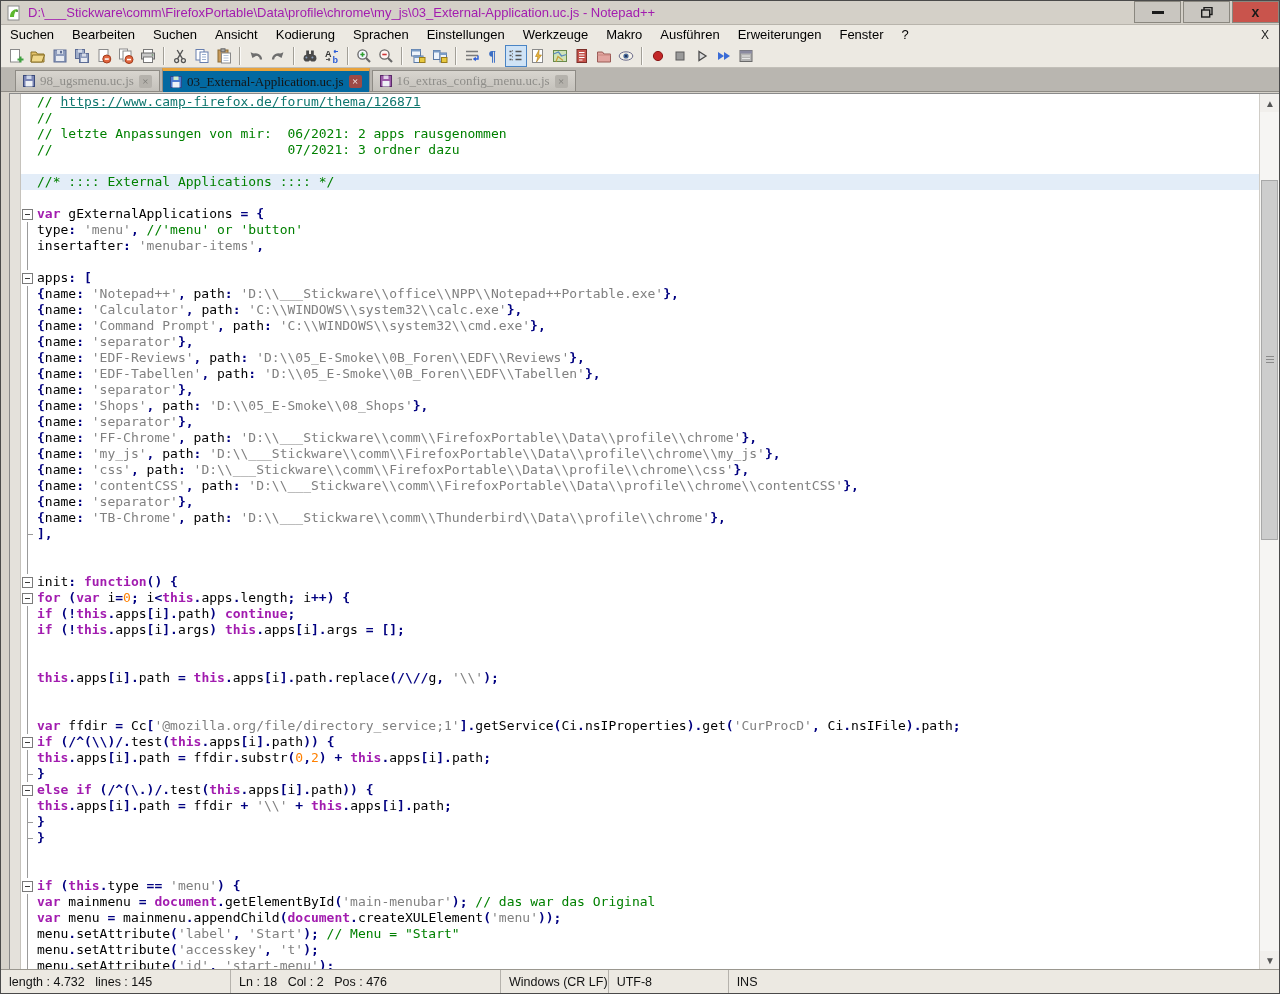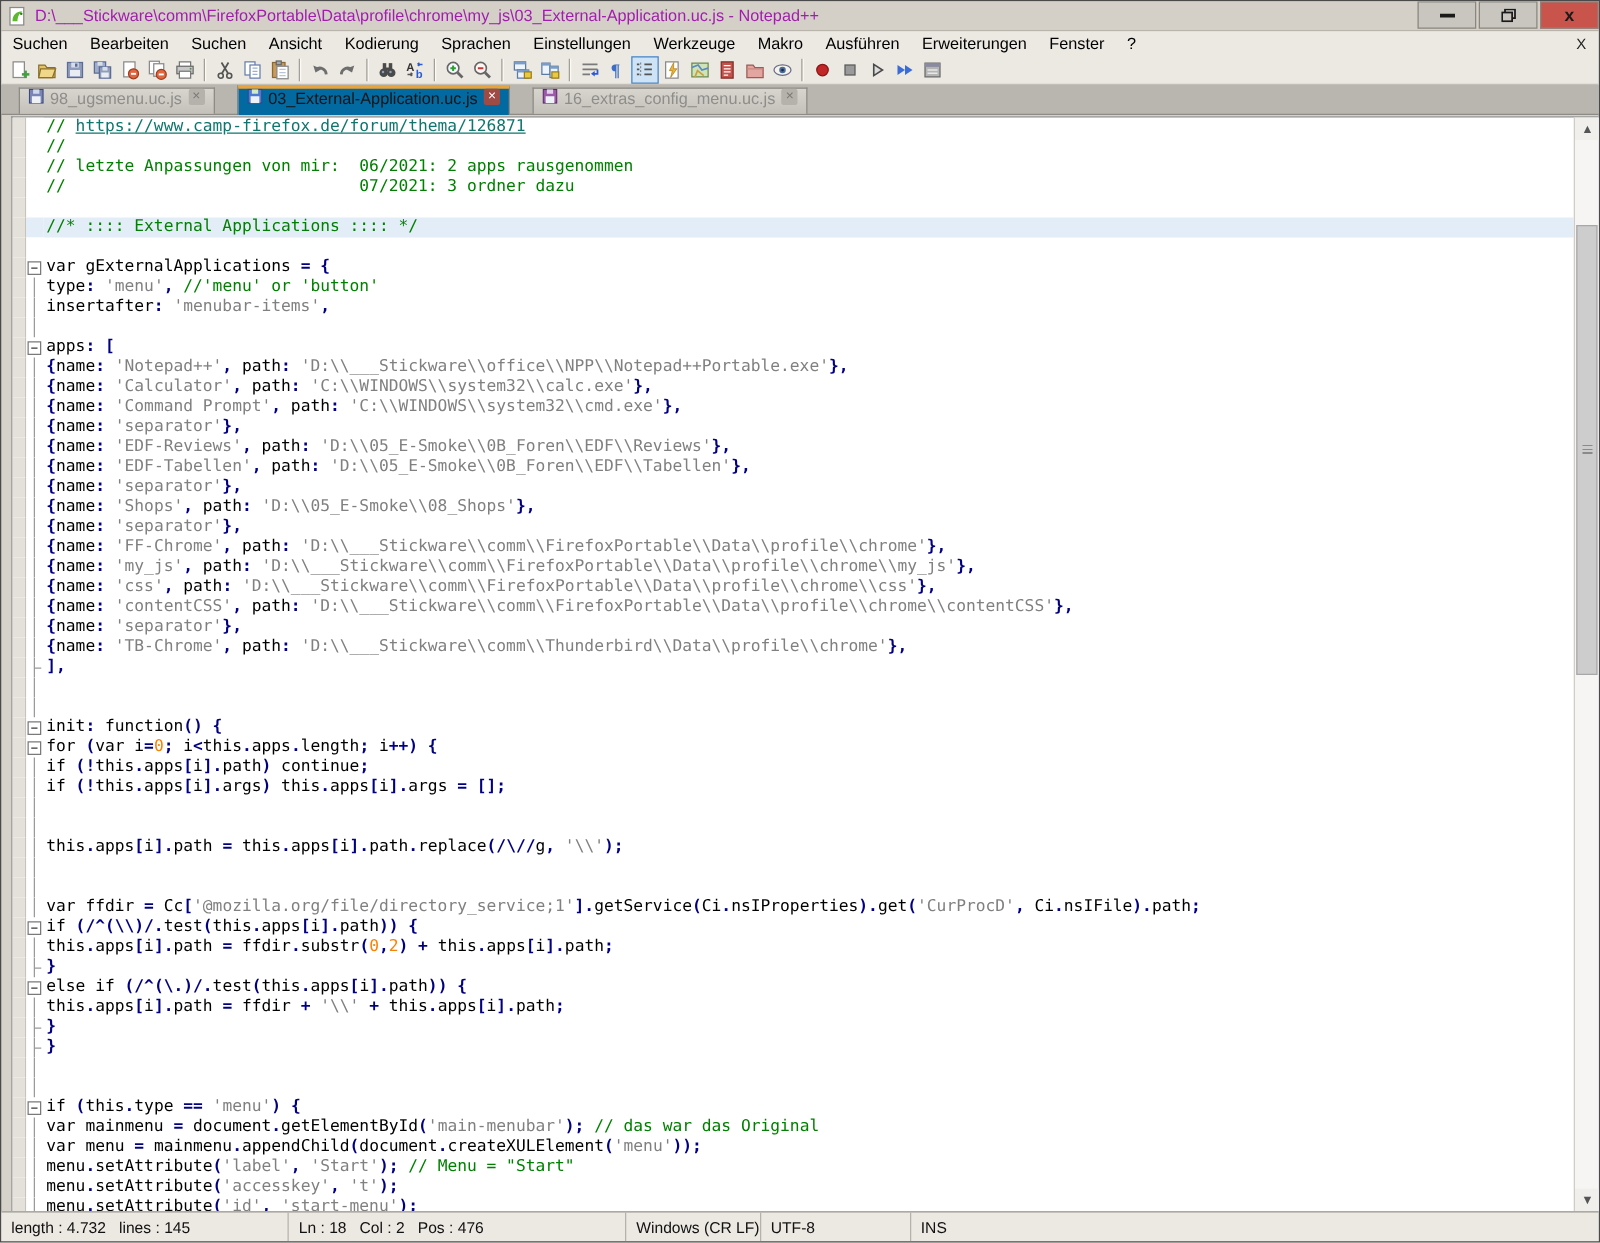--- a/index.html
+++ b/index.html
@@ -18,43 +18,43 @@
   .menubar{height:19px;background:#ece9e2;display:flex;align-items:center;font-size:13px;color:#000;}
   .mitem{padding:0 9px;height:19px;display:flex;align-items:center;cursor:default;}
   .menu-close{margin-left:auto;padding:0 10px;font-size:12px;color:#222;}
   
   .toolbar{height:24px;background:#ece9e2;display:flex;align-items:center;padding-left:4px;border-bottom:1px solid #c2bfb8;}
   .tbtn{width:22px;height:22px;display:flex;align-items:center;justify-content:center;flex:0 0 22px;}
   .tbtn.active{background:#cfe3f6;border:1px solid #4a84c4;}
   .tsep{width:2px;height:18px;border-left:1px solid #a29f97;border-right:1px solid #fbfaf7;margin:0 4px;flex:0 0 2px;}
   
   .tabbar{height:24px;background:#b9b6b0;display:flex;align-items:flex-end;padding-left:14px;border-bottom:1px solid #8e8b85;}
-  .tab{display:flex;gap:5px;height:21px;padding:0 7px;background:linear-gradient(#d8d5cf,#c4c1bb);
-       border:1px solid #8e8b85;border-bottom:none;font-size:13px;color:#8e8d89;margin-right:18px;}
+  .tab{display:flex;align-items:center;gap:5px;height:21px;padding:0 7px;background:linear-gradient(#d8d5cf,#c4c1bb);
+       border:1px solid #8e8b85;border-bottom:none;font-size:13px;color:#8e8d89;margin-right:2px;font-family:Liberation Serif, serif;}
   .tab .tlabel{white-space:nowrap;}
   .tab.active{height:24px;background:#0369a1;color:#151515;border-top:3px solid #e8a33d;margin-bottom:-1px;z-index:2;}
   .tclose{width:13px;height:13px;display:flex;align-items:center;justify-content:center;font-size:11px;line-height:1;
           background:#b5b2ac;color:#7a7975;border-radius:2px;}
   .tab.active .tclose{background:#9e4a45;color:#fff;}
   
   .editor{position:absolute;left:8px;right:0;top:92px;bottom:24px;background:#fff;border-left:1px solid #8a8a8a;border-top:1px solid #8a8a8a;overflow:hidden;}
   .code-rows{position:absolute;left:0;top:0;right:20px;bottom:0;display:flex;flex-direction:column;overflow:hidden;}
   .row{display:flex;height:16px;flex:0 0 16px;}
   .row.fill{flex:1 1 auto;height:auto;}
   .bm{flex:0 0 11px;background:#e4e1db;border-right:1px solid #c6c3bd;}
   .fold{flex:0 0 14px;position:relative;background:#fff;}
   .f-mid::before{content:"";position:absolute;left:6px;top:0;bottom:0;width:1px;background:#9a9a9a;}
   .f-end::before{content:"";position:absolute;left:6px;top:0;bottom:0;width:1px;background:#9a9a9a;}
   .f-end::after{content:"";position:absolute;left:7px;top:8px;width:5px;height:1px;background:#9a9a9a;}
   .f-start::before{content:"";position:absolute;left:1px;top:3px;width:9px;height:9px;background:#fff;border:1px solid #7a7a7a;}
   .f-start::after{content:"";position:absolute;left:4px;top:8px;width:5px;height:1px;background:#3a3a3a;}
   .ctext{flex:1 1 auto;white-space:pre;font-family:"DejaVu Sans Mono","Liberation Mono",monospace;font-size:13px;line-height:16px;padding-left:2px;color:#000;}
   .row.hl .ctext, .row.hl .fold{background:#e3edf8;}
   .t-c{color:#008000;} .t-u{color:#0f766e;text-decoration:underline;}
-  .t-k{color:#000000;font-weight:normal;} .t-o{color:#000080;font-weight:bold;}
+  .t-k{color:#a21caf;font-weight:bold;} .t-o{color:#000080;font-weight:bold;}
   .t-s{color:#808080;} .t-n{color:#ff8000;} .t-i{color:#000;}
   
   .vscroll{position:absolute;right:0;top:0;bottom:0;width:20px;background:#f6f5f3;border-left:1px solid #d0cdc7;}
   .sbtn{position:absolute;left:0;width:20px;height:18px;background:#f1efec;display:flex;align-items:center;justify-content:center;color:#555;font-size:10px;}
   .sbtn.up{top:0;} .sbtn.down{bottom:0;}
   .sthumb{position:absolute;left:1px;width:17px;top:86px;height:360px;background:#cdcdcd;border:1px solid #a8a8a8;}
   .sgrip{position:absolute;left:4px;top:50%;margin-top:-4px;width:8px;height:8px;
          background:repeating-linear-gradient(#8a8a8a 0 1px,transparent 1px 3px);}
   
   .statusbar{position:absolute;left:0;right:0;bottom:0;height:24px;background:#ece9e2;border-top:1px solid #9a978f;

